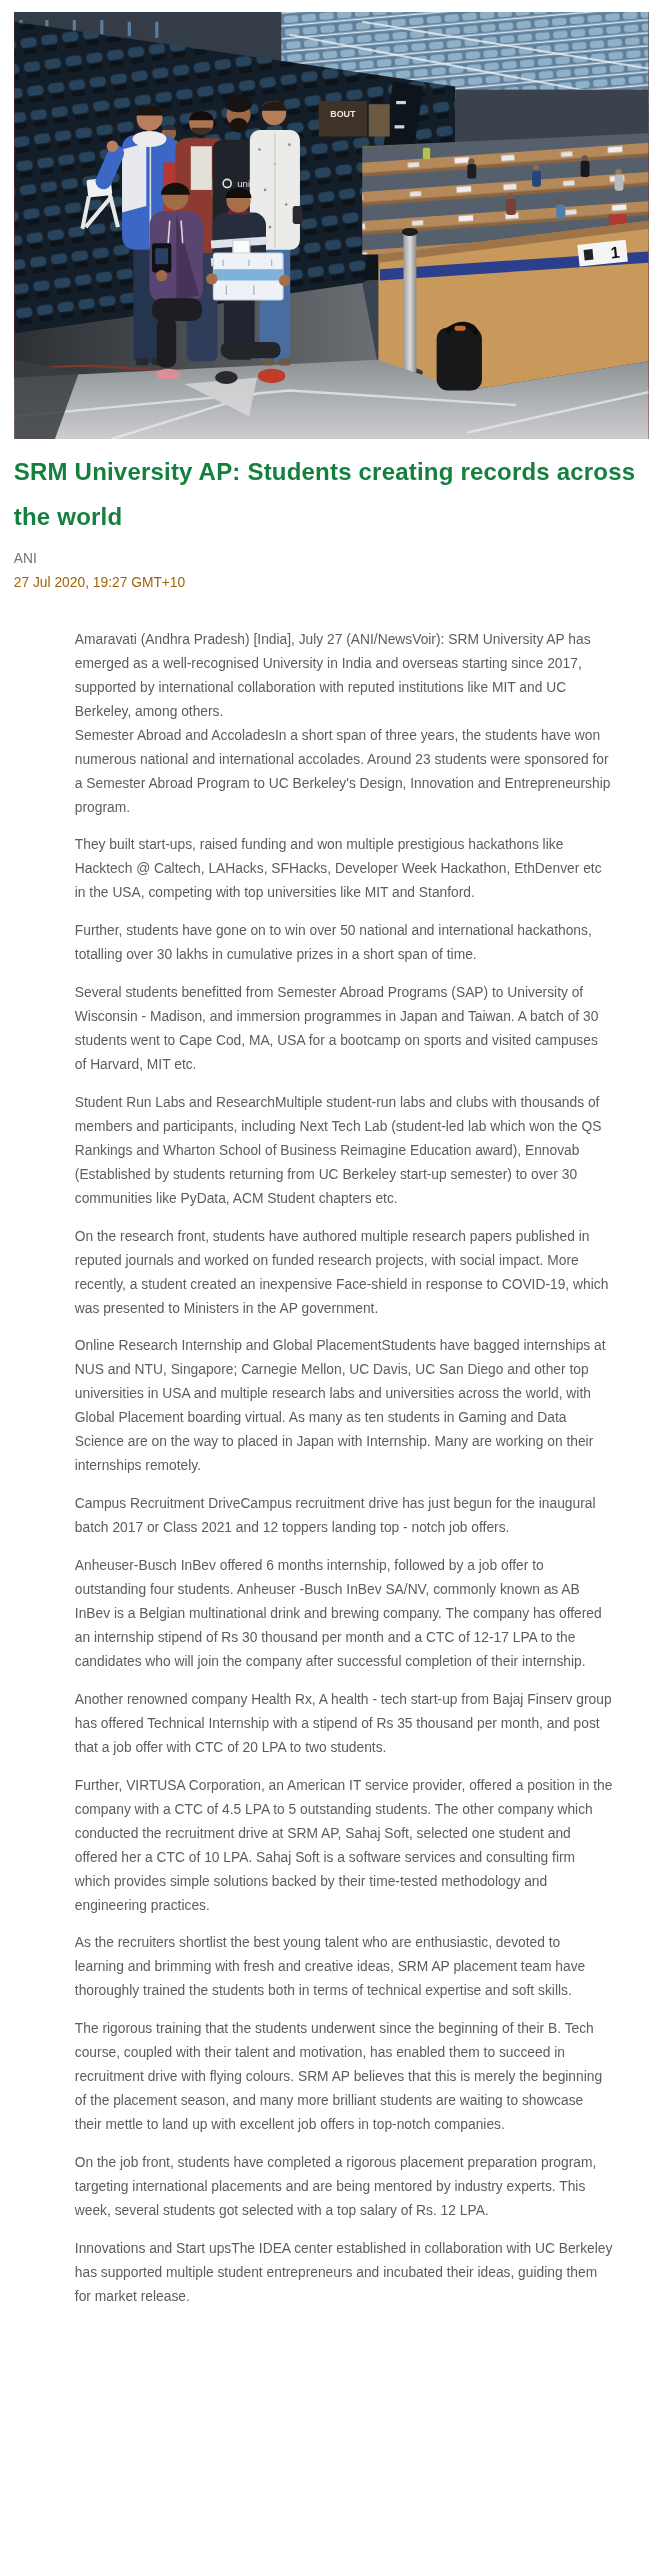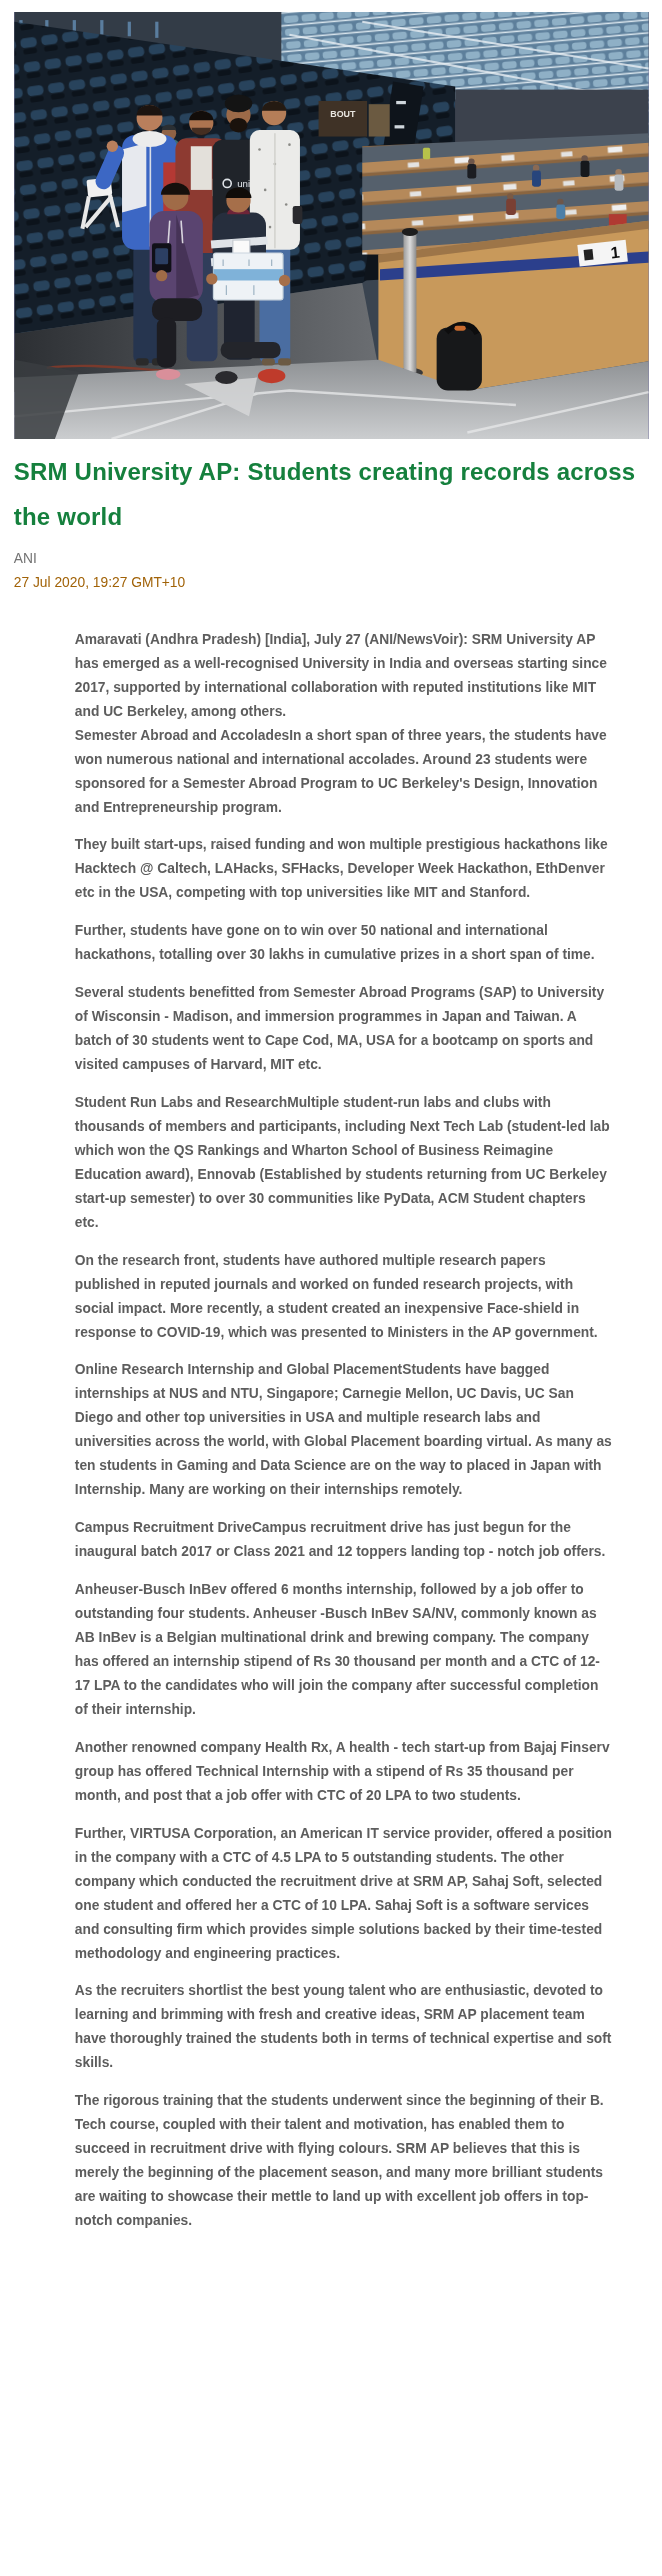--- a/index.html
+++ b/index.html
@@ -1,30 +1,29 @@
 <!DOCTYPE html>
 <html style="font-size:13px"><head>
 <meta charset="utf-8">
 <style>
   html,body{margin:0;padding:0;background:#ffffff;}
   body{width:662px;font-family:"Liberation Sans",sans-serif;-webkit-font-smoothing:antialiased;}
   .page{padding:12px 13.8px 23px 13.8px;}
-  .photo-wrap{width:635px;height:427px;overflow:hidden;background:#c4b5fd;}
+  .photo-wrap{width:635px;height:427px;overflow:hidden;background:#b91c1c;}
   .photo-wrap svg{display:block;}
   h1.headline{
     font-size:24px;line-height:45px;font-weight:bold;color:#15803d;
     margin:9.7px 0 0 0;letter-spacing:0.2px;
   }
   .byline{font-size:13.8px;line-height:18px;color:#737373;margin-top:11.3px;}
   .dateline{font-size:13.8px;line-height:18px;color:#a16207;margin-top:5.7px;}
   .article{margin:36px 0 0 61px;width:538px;}
   .article p.para{
     font-size:13.8px;line-height:24px;color:#5d5d5d;
     margin:0 0 13.8px 0;
-    font-weight:bold;
   }
   .article p.para.tight{margin-bottom:0;}
 </style>
 </head>
 <body>
 
 <div class="page">
 
   <div class="photo-wrap">
     <svg width="635" height="427" viewBox="0 0 784 528" xmlns="http://www.w3.org/2000/svg">
@@ -294,16 +293,18 @@
       <p class="para">Several students benefitted from Semester Abroad Programs (SAP) to University of Wisconsin - Madison, and immersion programmes in Japan and Taiwan. A batch of 30 students went to Cape Cod, MA, USA for a bootcamp on sports and visited campuses of Harvard, MIT etc.</p>
       <p class="para">Student Run Labs and ResearchMultiple student-run labs and clubs with thousands of members and participants, including Next Tech Lab (student-led lab which won the QS Rankings and Wharton School of Business Reimagine Education award), Ennovab (Established by students returning from UC Berkeley start-up semester) to over 30 communities like PyData, ACM Student chapters etc.</p>
       <p class="para">On the research front, students have authored multiple research papers published in reputed journals and worked on funded research projects, with social impact. More recently, a student created an inexpensive Face-shield in response to COVID-19, which was presented to Ministers in the AP government.</p>
       <p class="para">Online Research Internship and Global PlacementStudents have bagged internships at NUS and NTU, Singapore; Carnegie Mellon, UC Davis, UC San Diego and other top universities in USA and multiple research labs and universities across the world, with Global Placement boarding virtual. As many as ten students in Gaming and Data Science are on the way to placed in Japan with Internship. Many are working on their internships remotely.</p>
       <p class="para">Campus Recruitment DriveCampus recruitment drive has just begun for the inaugural batch 2017 or Class 2021 and 12 toppers landing top - notch job offers.</p>
       <p class="para">Anheuser-Busch InBev offered 6 months internship, followed by a job offer to outstanding four students. Anheuser -Busch InBev SA/NV, commonly known as AB InBev is a Belgian multinational drink and brewing company. The company has offered an internship stipend of Rs 30 thousand per month and a CTC of 12-17 LPA to the candidates who will join the company after successful completion of their internship.</p>
       <p class="para">Another renowned company Health Rx, A health - tech start-up from Bajaj Finserv group has offered Technical Internship with a stipend of Rs 35 thousand per month, and post that a job offer with CTC of 20 LPA to two students.</p>
       <p class="para">Further, VIRTUSA Corporation, an American IT service provider, offered a position in the company with a CTC of 4.5 LPA to 5 outstanding students. The other company which conducted the recruitment drive at SRM AP, Sahaj Soft, selected one student and offered her a CTC of 10 LPA. Sahaj Soft is a software services and consulting firm which provides simple solutions backed by their time-tested methodology and engineering practices.</p>
       <p class="para">As the recruiters shortlist the best young talent who are enthusiastic, devoted to learning and brimming with fresh and creative ideas, SRM AP placement team have thoroughly trained the students both in terms of technical expertise and soft skills.</p>
       <p class="para">The rigorous training that the students underwent since the beginning of their B. Tech course, coupled with their talent and motivation, has enabled them to succeed in recruitment drive with flying colours. SRM AP believes that this is merely the beginning of the placement season, and many more brilliant students are waiting to showcase their mettle to land up with excellent job offers in top-notch companies.</p>
+      <p class="para">On the job front, students have completed a rigorous placement preparation program, targeting international placements and are being mentored by industry experts. This week, several students got selected with a top salary of Rs. 12 LPA.</p>
+      <p class="para">Innovations and Start upsThe IDEA center established in collaboration with UC Berkeley has supported multiple student entrepreneurs and incubated their ideas, guiding them for market release.</p>
     </div>
 
 </div>
 
 
 </body></html>

